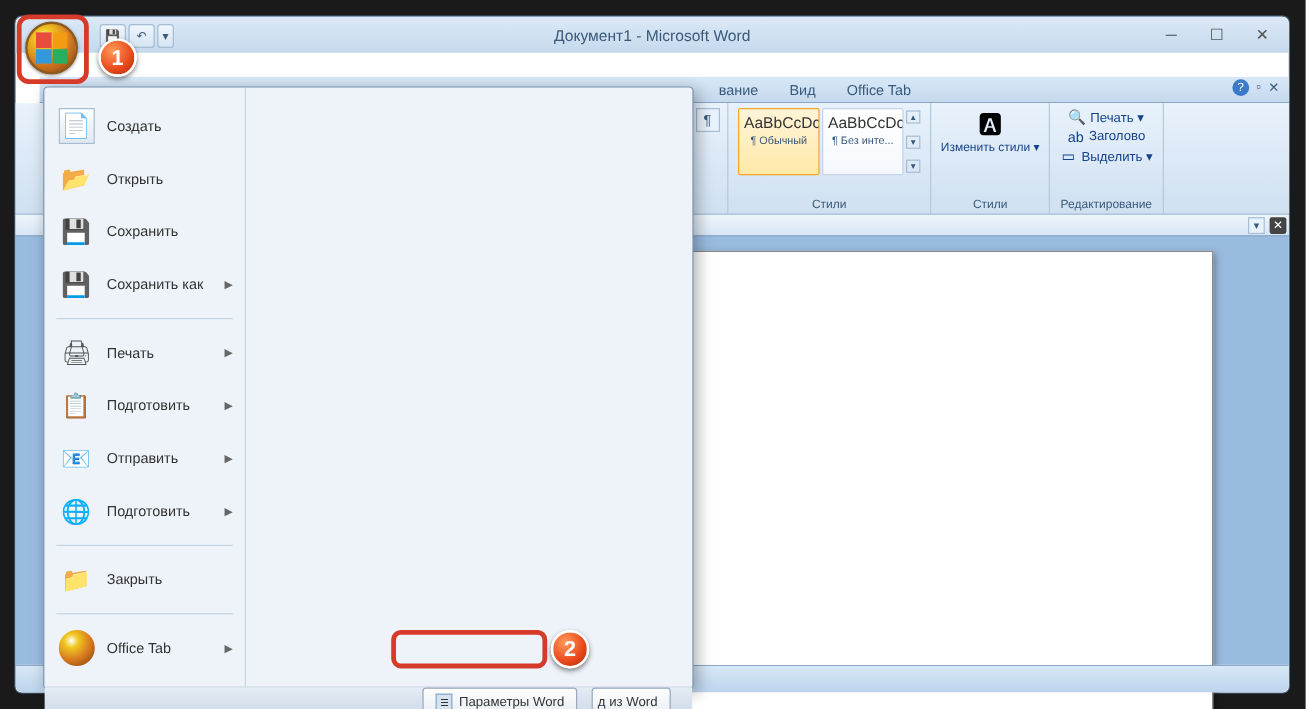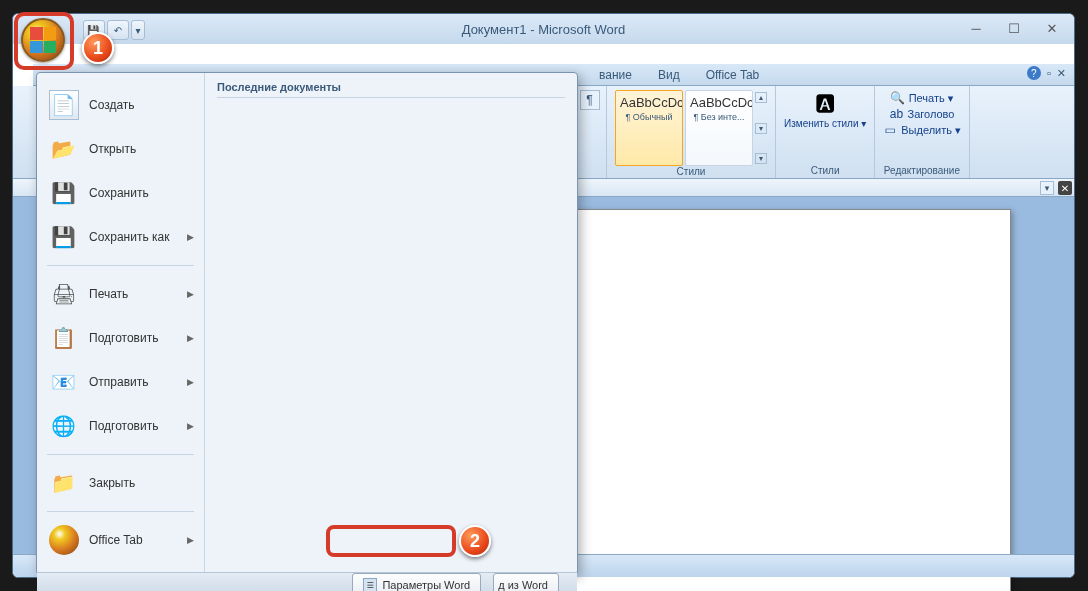--- a/index.html
+++ b/index.html
@@ -29,21 +29,21 @@
 .ribbon-help { position: absolute; right: 8px; top: 52px; display: flex; gap: 6px; align-items: center; }
 .help-ico { width: 14px; height: 14px; border-radius: 50%; background: #3a7ac8; color: #fff; font-size: 10px; display: flex; align-items: center; justify-content: center; }
 
 
 .ribbon { position: absolute; top: 72px; left: 0; right: 0; height: 93px; background: linear-gradient(#e8f2fc, #d0e0f0); border-bottom: 1px solid #8aa8c6; display: flex; }
 .ribbon-pad { width: 560px; } 
 .rgroup { border-right: 1px solid #b5c9dd; padding: 4px 8px 2px; display: flex; flex-direction: column; align-items: center; justify-content: space-between; }
 .rgroup .label { font-size: 10px; color: #3a5a7a; margin-top: auto; }
 .para-btn { width: 20px; height: 20px; border: 1px solid #a6bdd4; background: #e8f2fc; font-size: 12px; display: flex; align-items: center; justify-content: center; color: #3a5a7a; }
 .styles-row { display: flex; gap: 2px; }
-.style-box { width: 68px; height: 76px; background: linear-gradient(#fff, #f4f8fc); border: 1px solid #c5d5e5; border-radius: 2px; padding: 4px; text-align: center; overflow: hidden; }
+.style-box { width: 68px; height: 56px; background: linear-gradient(#fff, #f4f8fc); border: 1px solid #c5d5e5; border-radius: 2px; padding: 4px; text-align: center; overflow: hidden; }
 .style-box.selected { border: 1px solid #f5a623; background: linear-gradient(#fff4d8, #ffe9a8); }
 .style-box .prev { font-size: 13px; color: #333; margin-bottom: 2px; }
 .style-box .name { font-size: 9px; color: #3a5a7a; white-space: nowrap; }
 .change-style { display: flex; flex-direction: column; align-items: center; gap: 2px; }
 .edit-group .row { display: flex; align-items: center; gap: 4px; font-size: 11px; color: #15428b; margin: 1px 0; }
 .edit-ico { width: 14px; height: 14px; display: flex; align-items: center; justify-content: center; font-size: 12px; }
 
 
 .docarea { position: absolute; top: 165px; left: 0; right: 0; bottom: 23px; background: #9abbe0; }
 .docarea .ruler { height: 18px; background: linear-gradient(#eef5fc, #d8e6f4); border-bottom: 1px solid #8aa8c6; }
@@ -217,23 +217,20 @@
             <div class="ico ic-close">📁</div>
             <span>Закрыть</span>
           </div>
         <div class="menu-sep"></div>
         <div class="menu-item">
             <div class="ico ic-tab"></div>
             <span>Office Tab</span>
             <span class="arrow">▶</span>
           </div>
       </div>
-      <div class="menu-right">
-        <div class="hdr">Последние документы</div>
-      </div>
     </div>
     <div class="menu-footer">
       <div class="footer-btn">
         <div class="fico">☰</div>
         <span>Параметры Word</span>
       </div>
       <div class="footer-btn" style="padding-left:4px;">
         <span>д из Word</span>
       </div>
     </div>

